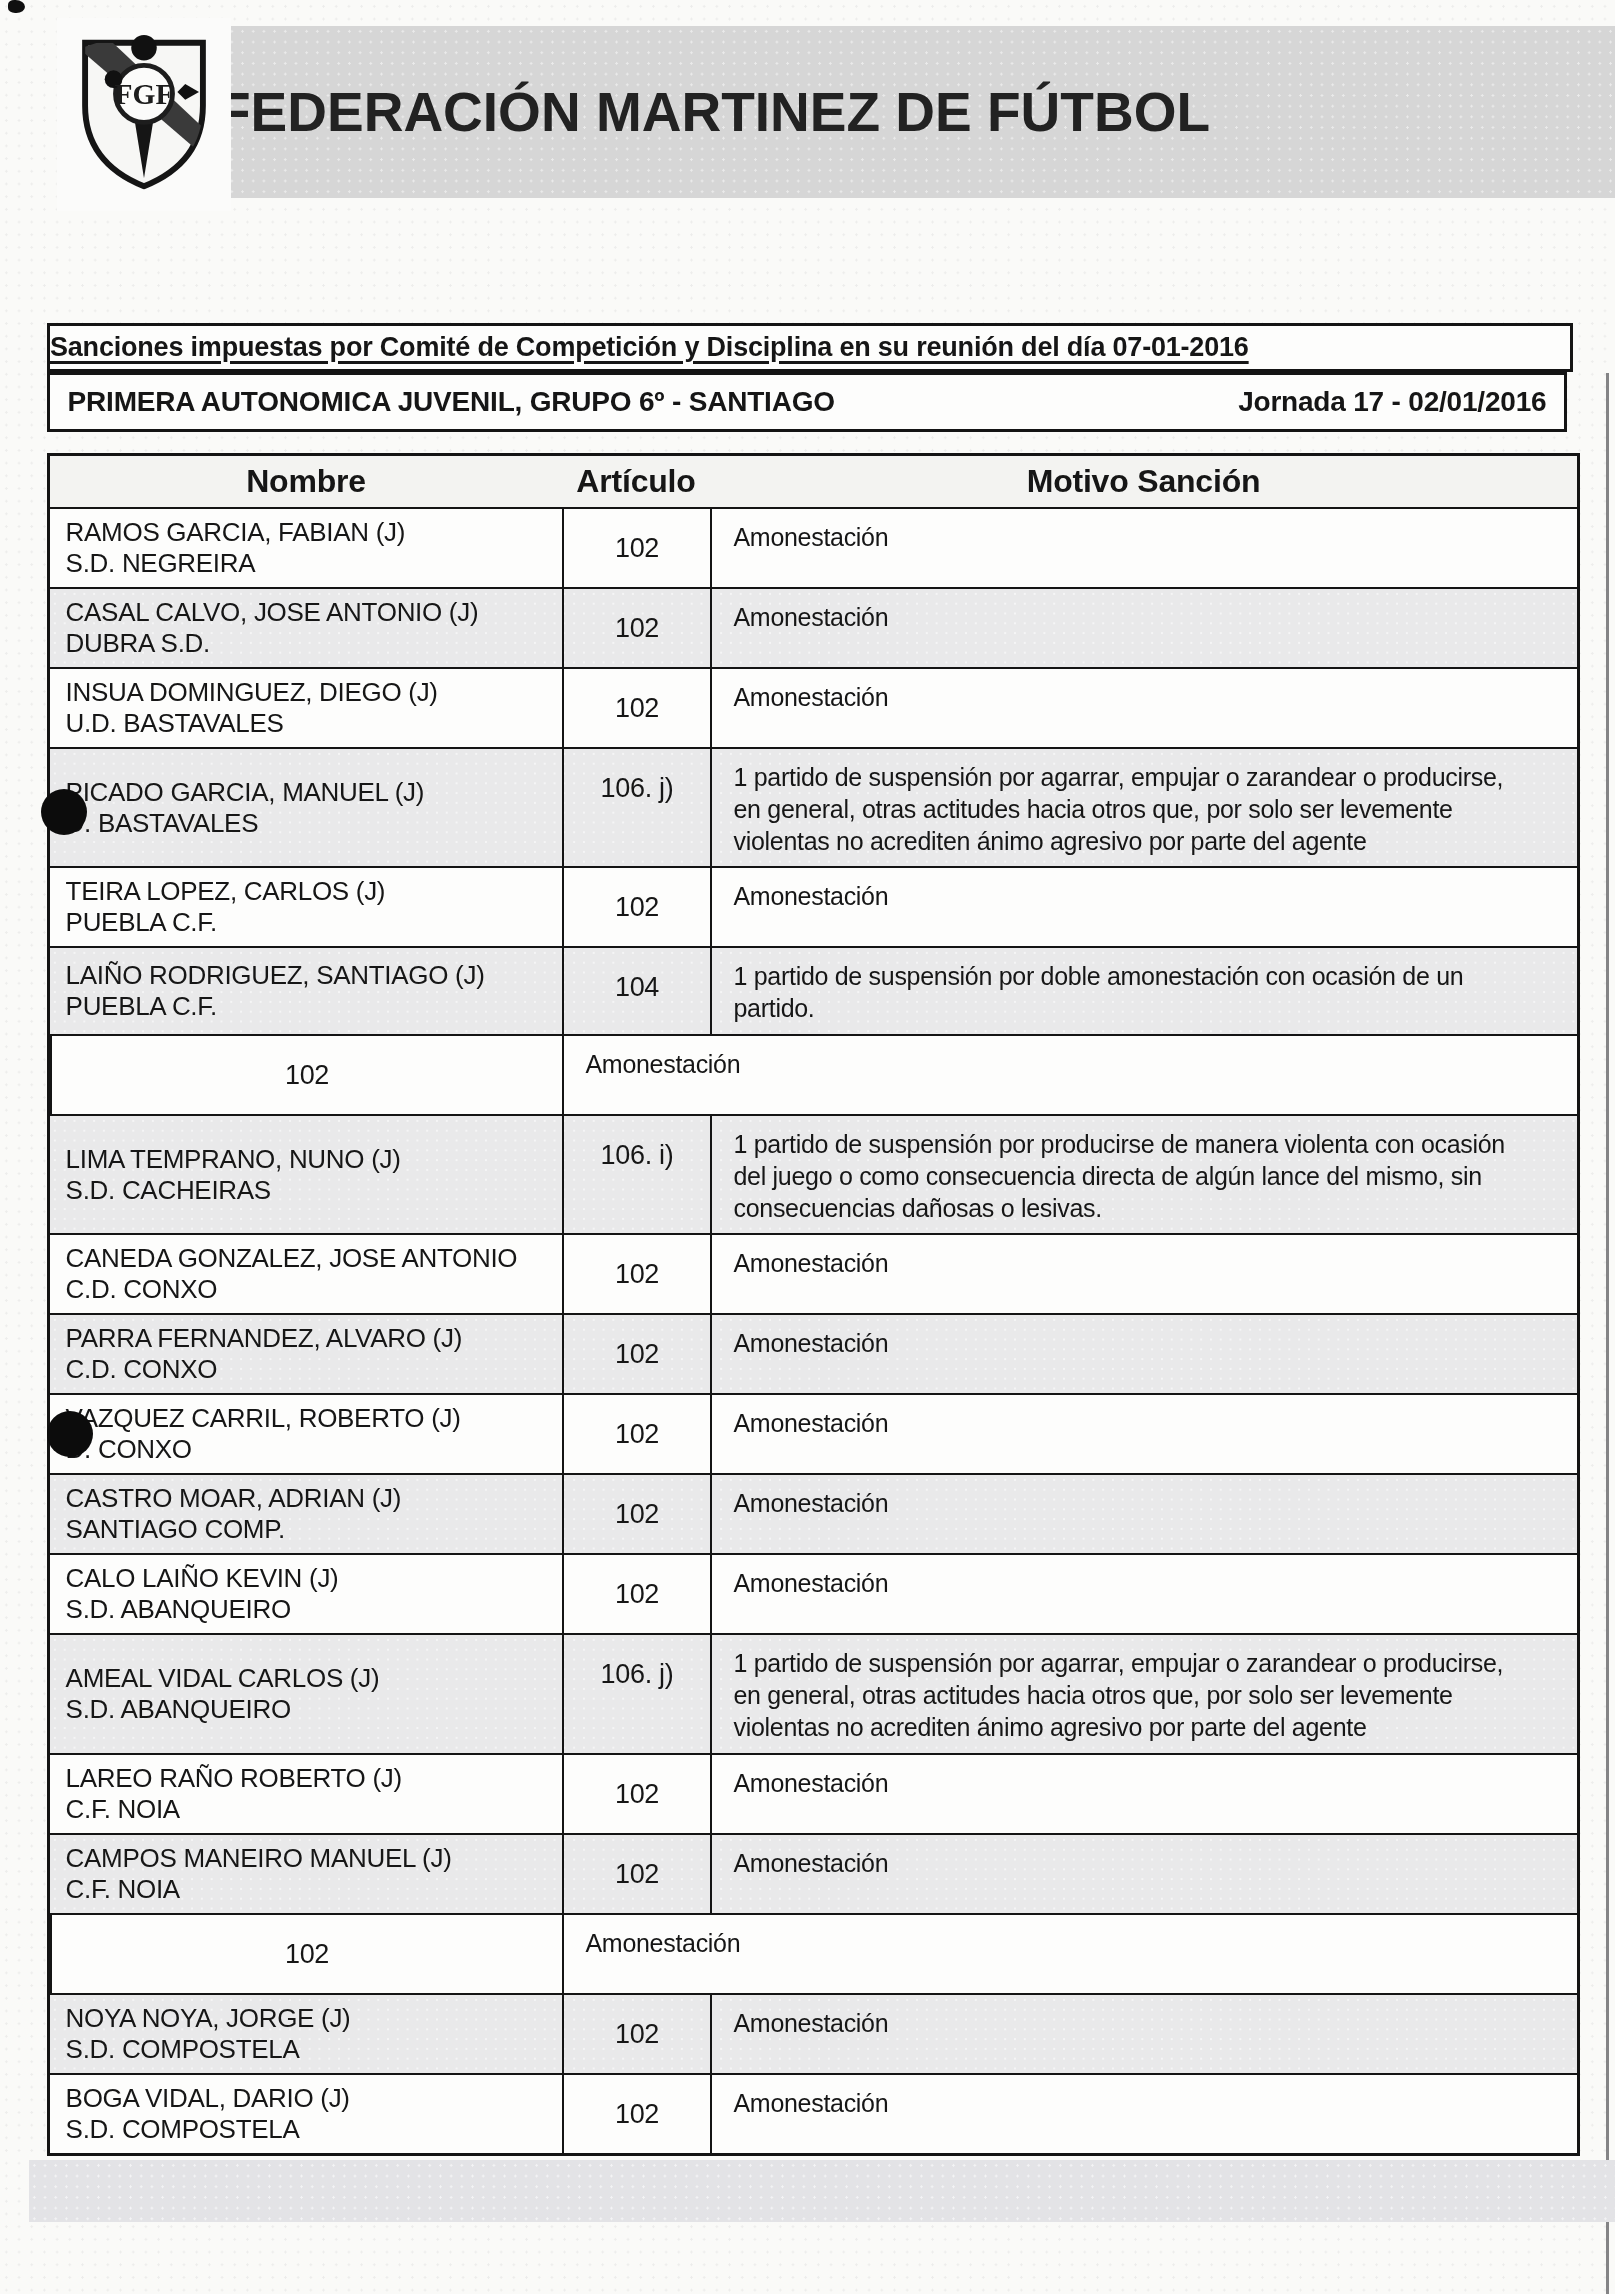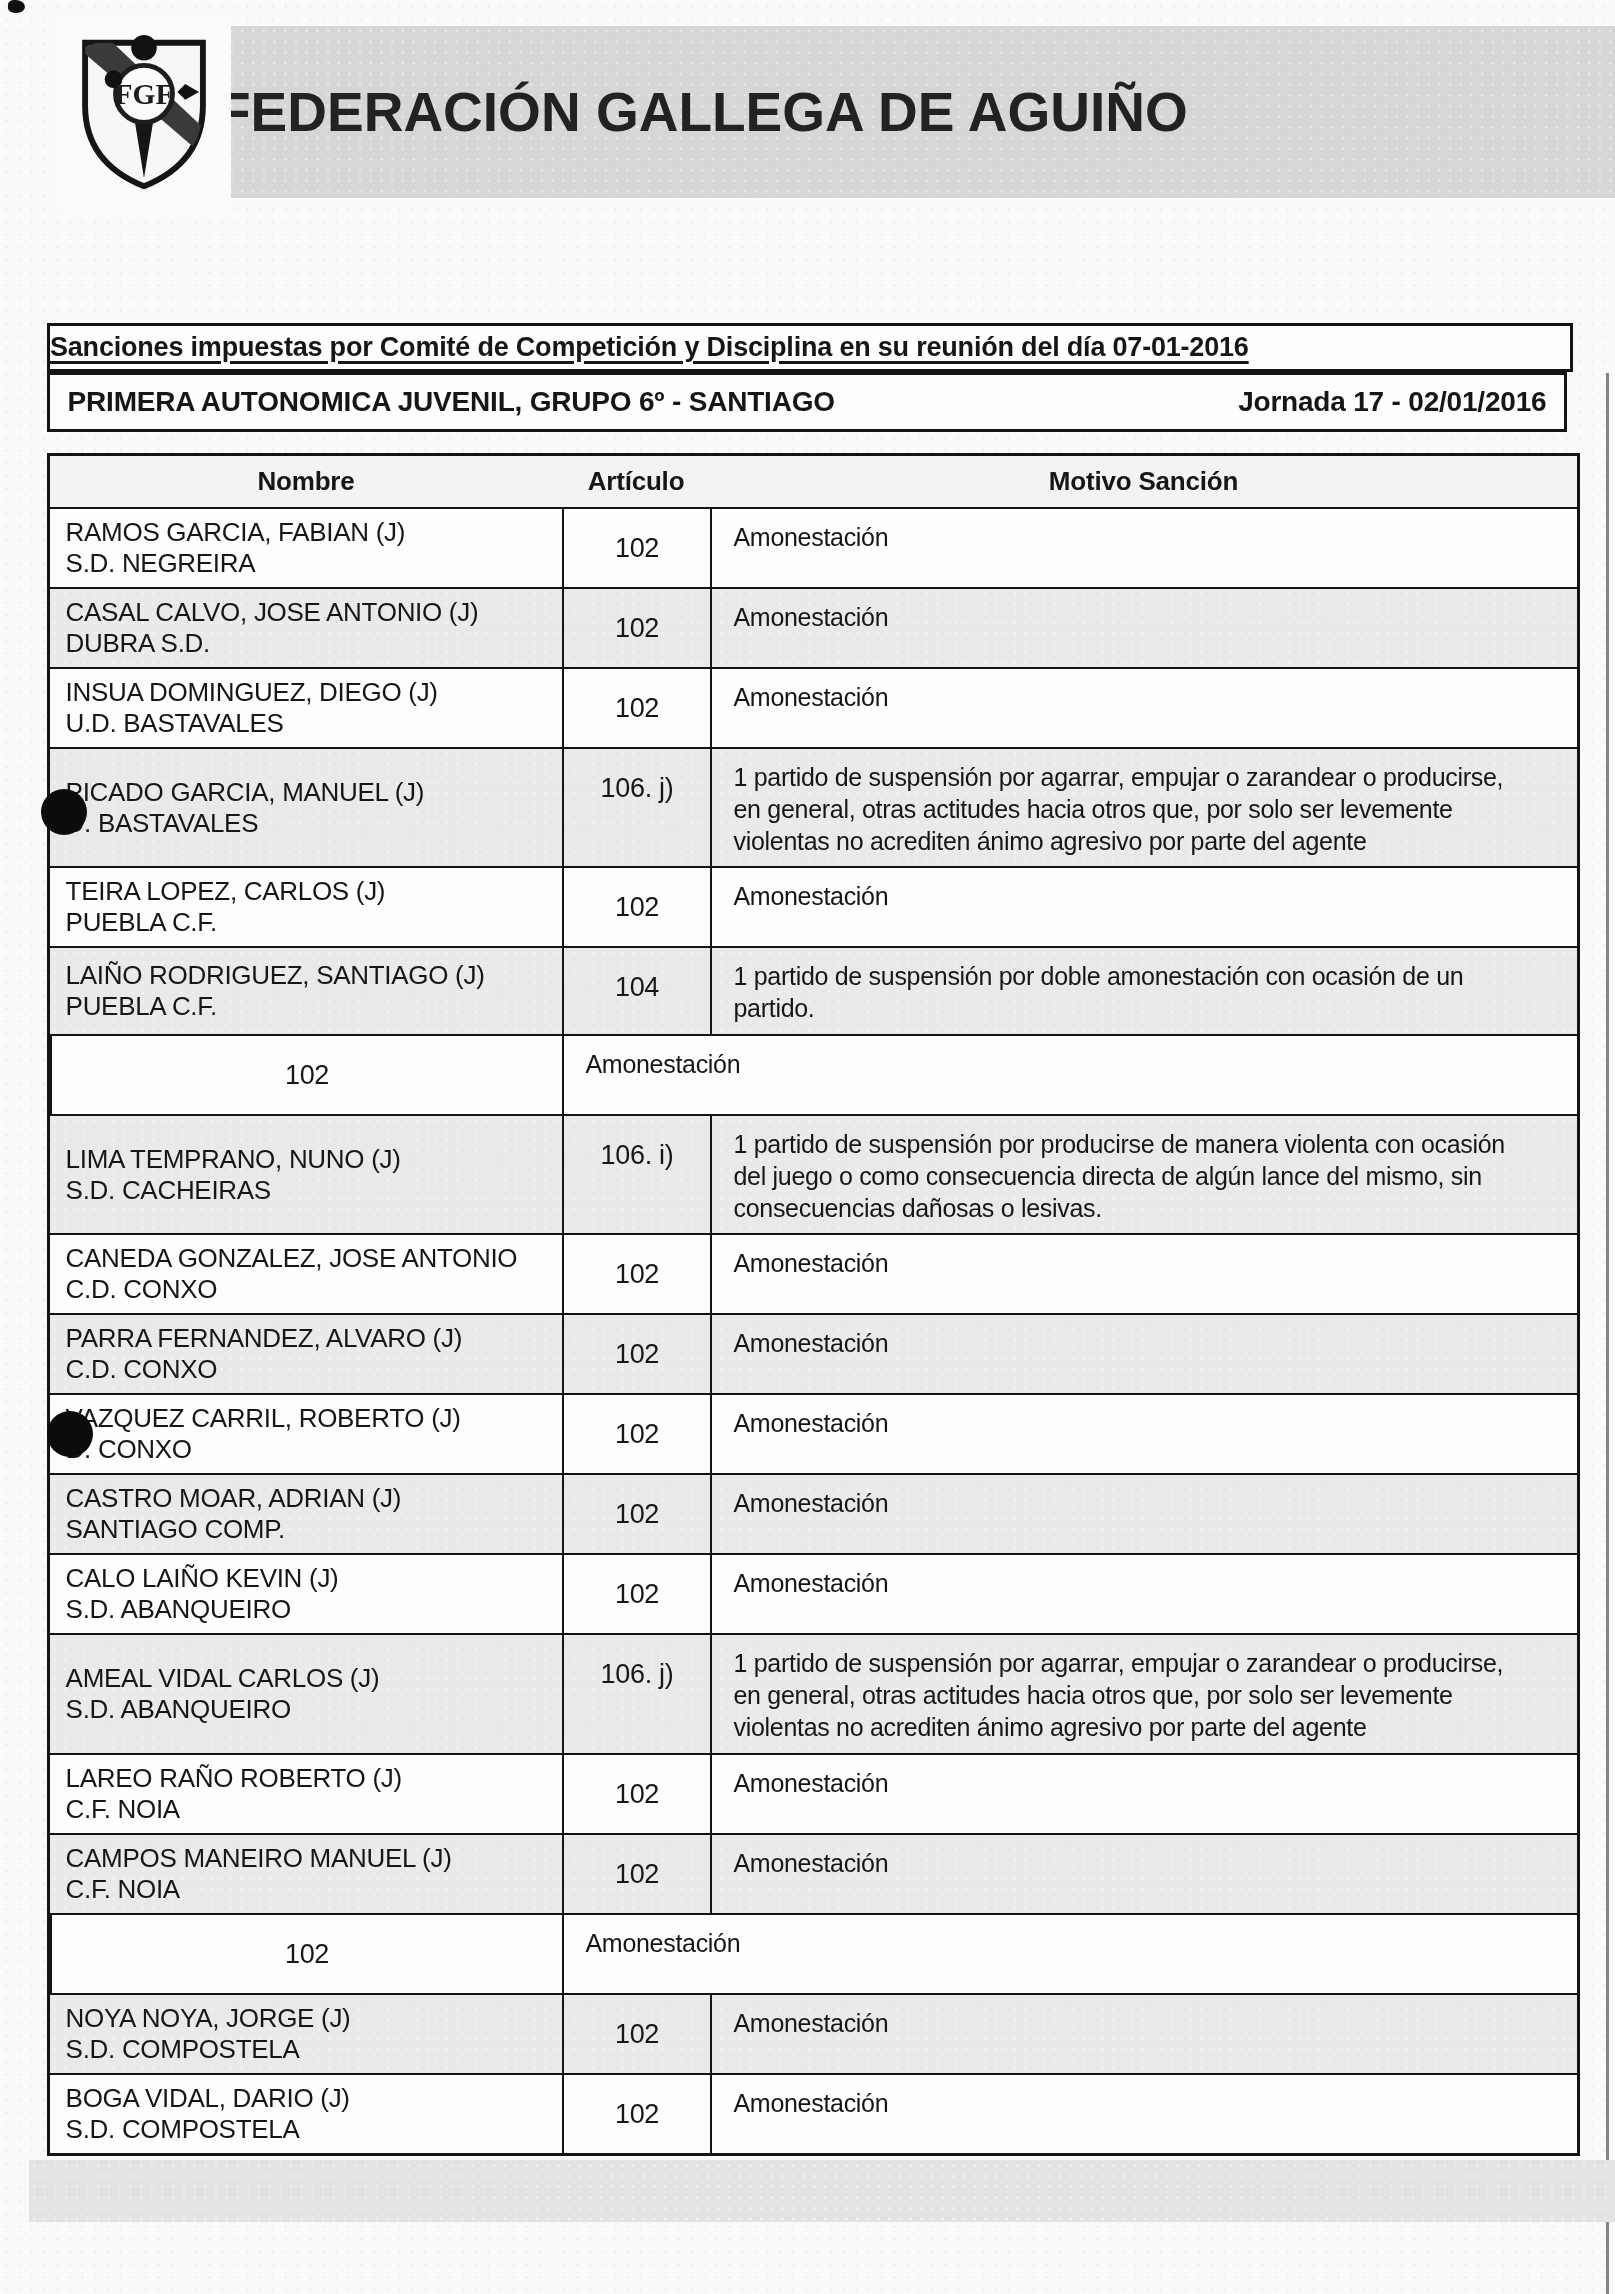--- a/index.html
+++ b/index.html
@@ -58,21 +58,21 @@
   
   .table-wrap{position:absolute;left:47px;top:453px;width:1533px;}
   .sanctions-table{
     border:3.9px solid #141414;background:#fdfdfc;box-sizing:border-box;
   }
   .thead{
     display:grid;grid-template-columns:512px 148px 1fr;
     background:#f3f3f1;border-bottom:2.9px solid #141414;
     height:51px;align-items:center;
   }
-  .thead .th{font-size:26px;font-weight:700;text-align:center;letter-spacing:-0.2px;}
+  .thead .th{font-size:32px;font-weight:700;text-align:center;letter-spacing:-0.2px;}
   .row{
     display:grid;grid-template-columns:512px 148px 1fr;
     min-height:78px;
   }
   .row + .row{border-top:2.9px solid #141414;}
   .row:nth-child(even){
     background-color:#e9e9ea;
     background-image:radial-gradient(rgba(255,255,255,0.55) 1px, transparent 1.2px);
     background-size:9.8px 9.8px;
   }
@@ -107,21 +107,21 @@
     background-size:10.7px 10.7px;
   }
 </style>
 </head>
 <body>
 
 <div class="corner-blob"></div>
 <div class="edge-line"></div>
 
 <div class="banner">
-  <div class="brand-title">FEDERACIÓN GALLEGA DE AGUIÑO</div>
+  <div class="brand-title">FEDERACIÓN MARTINEZ DE FÚTBOL</div>
 </div>
 
 <div class="logo-box">
   <svg viewBox="0 0 140 165">
     <defs>
       <clipPath id="shieldClip">
         <path d="M10,10 H130 V74 Q130,132 70,156 Q10,132 10,74 Z"></path>
       </clipPath>
     </defs>
     <path d="M10,10 H130 V74 Q130,132 70,156 Q10,132 10,74 Z" fill="#f7f7f5" stroke="#151515" stroke-width="6"></path>

